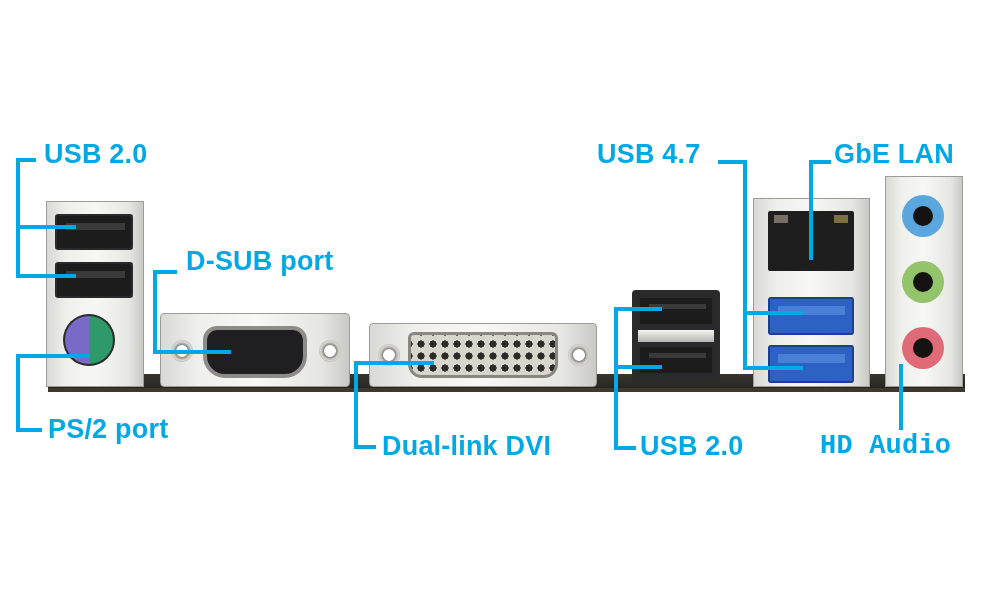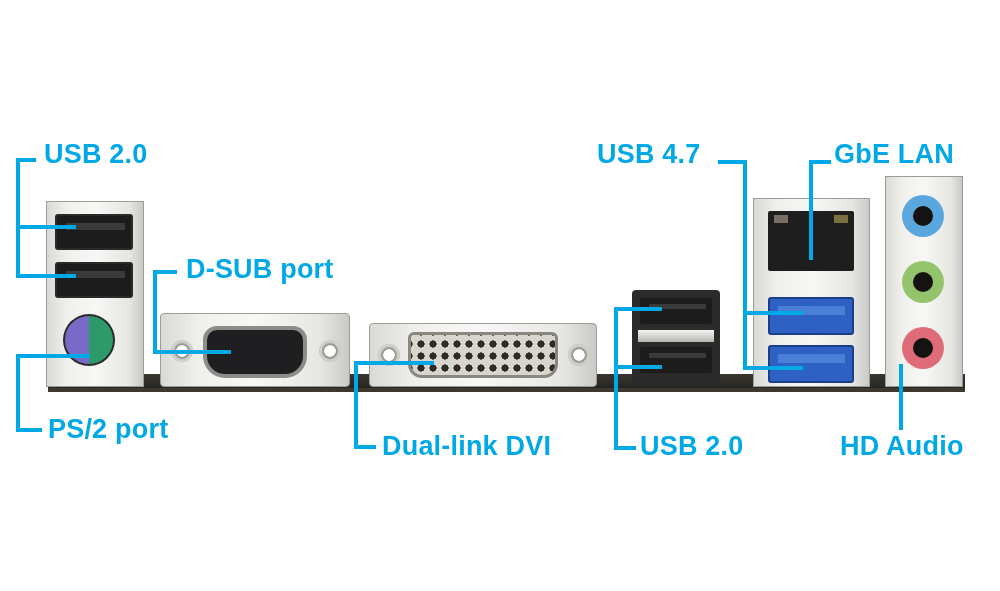--- a/index.html
+++ b/index.html
@@ -110,19 +110,19 @@
 <div class="ln" style="left:743px;top:160px;width:4px;height:210px;"></div>
 <div class="ln" style="left:743px;top:311px;width:60px;height:4px;"></div>
 <div class="ln" style="left:743px;top:366px;width:60px;height:4px;"></div>
 
 <div class="ln" style="left:809px;top:160px;width:22px;height:4px;"></div>
 <div class="ln" style="left:809px;top:160px;width:4px;height:100px;"></div>
 
 <div class="ln" style="left:899px;top:364px;width:4px;height:66px;"></div>
 
 <div class="label" style="left:44px;top:141px;">USB 2.0</div>
-<div class="label" style="left:186px;top:256px;">D-SUB port</div>
+<div class="label" style="left:186px;top:248px;">D-SUB port</div>
 <div class="label" style="left:48px;top:416px;">PS/2 port</div>
 <div class="label" style="left:382px;top:433px;">Dual-link DVI</div>
 <div class="label" style="left:597px;top:141px;">USB 4.7</div>
 <div class="label" style="left:834px;top:141px;">GbE LAN</div>
 <div class="label" style="left:640px;top:433px;">USB 2.0</div>
-<div class="label" style="left:840px;top:433px;">HD Audio</div>
+<div class="label" style="left:820px;top:433px;font-family:Liberation Mono, monospace;">HD Audio</div>
 
 </body></html>

